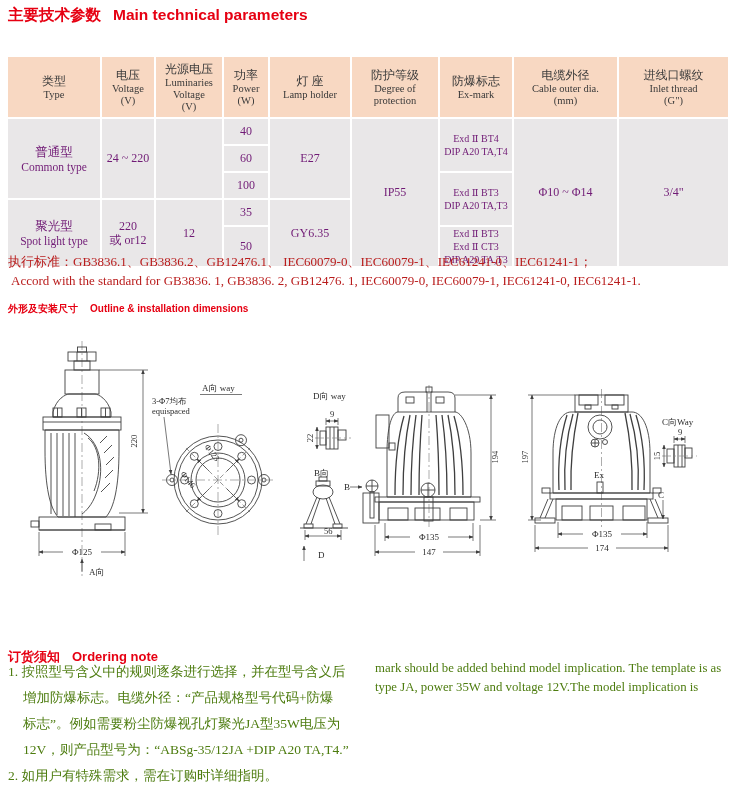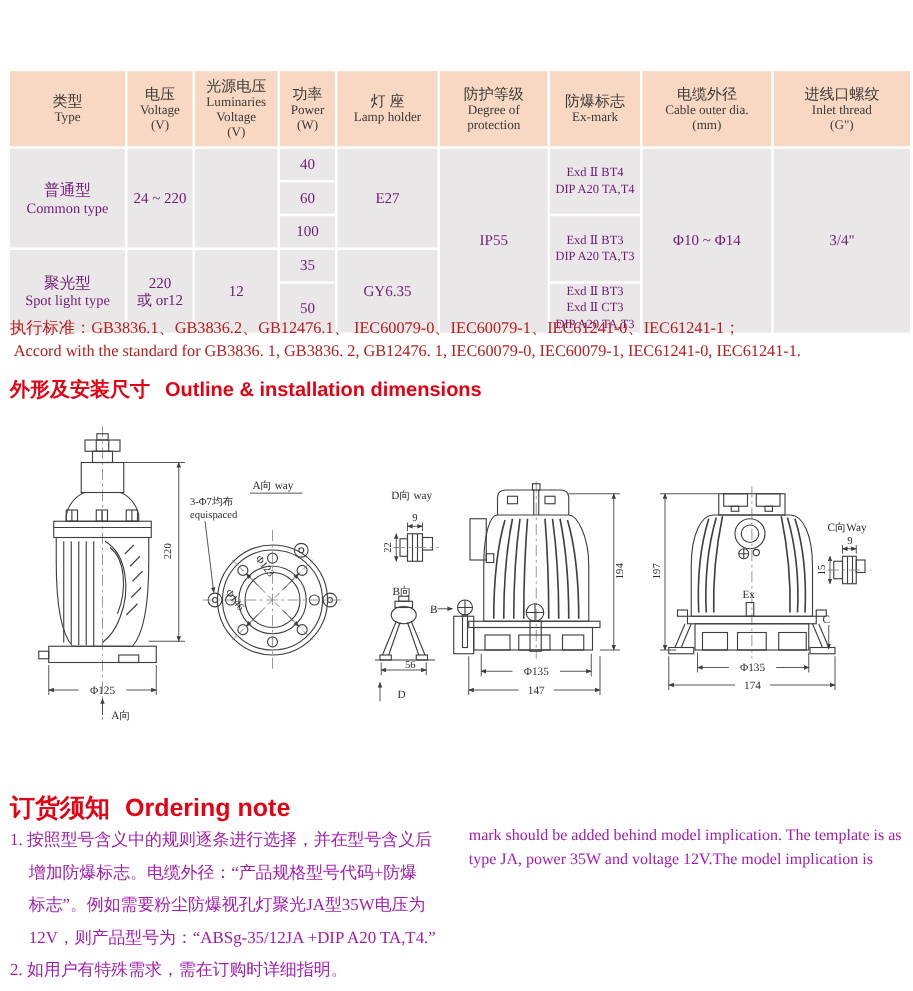--- a/index.html
+++ b/index.html
@@ -2,22 +2,22 @@
 <html><head>
 <meta charset="utf-8">
 <style>
   html,body{margin:0;padding:0;background:#ffffff;}
   .page{position:relative;width:730px;height:793px;background:#fff;overflow:hidden;
         font-family:"Liberation Serif","DejaVu Serif",serif;color:#2f2f2f;}
   .red-title{position:absolute;left:8px;color:#e60012;font-family:"Liberation Sans","DejaVu Sans",sans-serif;
         font-weight:bold;white-space:nowrap;}
   .red-title .en{margin-left:12px;}
   #title-tech{top:5px;font-size:15.5px;}
-  #title-outline{top:302px;font-size:16px;text-align:right;}
-  #title-ordering{top:633px;font-size:20px;}
+  #title-outline{top:302px;font-size:10px;text-align:right;}
+  #title-ordering{top:648px;font-size:13px;}
 
   table.params{position:absolute;left:6px;top:55px;border-collapse:separate;border-spacing:2px;
         table-layout:fixed;}
   table.params th{background:#f8d8c2;height:60px;vertical-align:middle;text-align:center;
         font-weight:normal;padding:0 1px;}
   table.params td{background:#e9e7e8;height:25px;vertical-align:middle;text-align:center;
         font-size:12px;color:#701a75;padding:0 1px;}
   .hcn{font-size:12px;line-height:15px;color:#3a3a3a;}
   .hen{font-size:10.5px;line-height:12px;color:#3a3a3a;}
   .tcn{font-size:12.5px;line-height:16px;}
@@ -31,40 +31,43 @@
   .standards{position:absolute;left:8px;top:252px;width:716px;font-size:13px;
         line-height:19px;color:#b91c1c;}
   .standards .en-line{padding-left:3px;}
 
   .drawings{position:absolute;left:0;top:335px;width:730px;height:255px;}
   .drawings svg{position:absolute;top:0;}
   #svg-common{left:28px;}
   #svg-spot-a{left:300px;}
   #svg-spot-b{left:515px;}
 
-  .notes-col{position:absolute;top:659px;color:#a21caf;}
+  .notes-col{position:absolute;top:659px;color:#4d7c0f;}
   #notes-cn{left:8px;width:352px;font-size:13.5px;line-height:26px;}
   #notes-en{left:362px;width:366px;font-size:12.8px;line-height:18.7px;}
   .hang{padding-left:15px;}
   .hang-en{padding-left:13px;}
 
   
   .ln{stroke:#3f3f3f;stroke-width:0.9;fill:none;}
   .lnb{stroke:#3f3f3f;stroke-width:1.3;fill:none;}
   .cl{stroke:#8a8a8a;stroke-width:0.7;fill:none;stroke-dasharray:9 3 2 3;}
   .dash{stroke:#6e6e6e;stroke-width:0.7;fill:none;stroke-dasharray:5 3;}
   .dim{stroke:#3f3f3f;stroke-width:0.7;fill:none;}
   .dimtxt{font-family:"Liberation Serif","DejaVu Serif",serif;font-size:8.5px;fill:#2c2c2c;}
   .dimtxt2{font-family:"Liberation Serif","DejaVu Serif",serif;font-size:9px;fill:#2c2c2c;}
 </style>
 </head>
 <body>
 
 <div class="page">
 
+  <div class="red-title" id="title-tech">
+    <span class="cn">主要技术参数</span><span class="en">Main technical parameters</span>
+  </div>
 
   <table class="params">
     <colgroup>
       <col style="width:92px">
         <col style="width:52px">
         <col style="width:66px">
       <col style="width:44px">
         <col style="width:80px">
         <col style="width:86px">
       <col style="width:72px">

